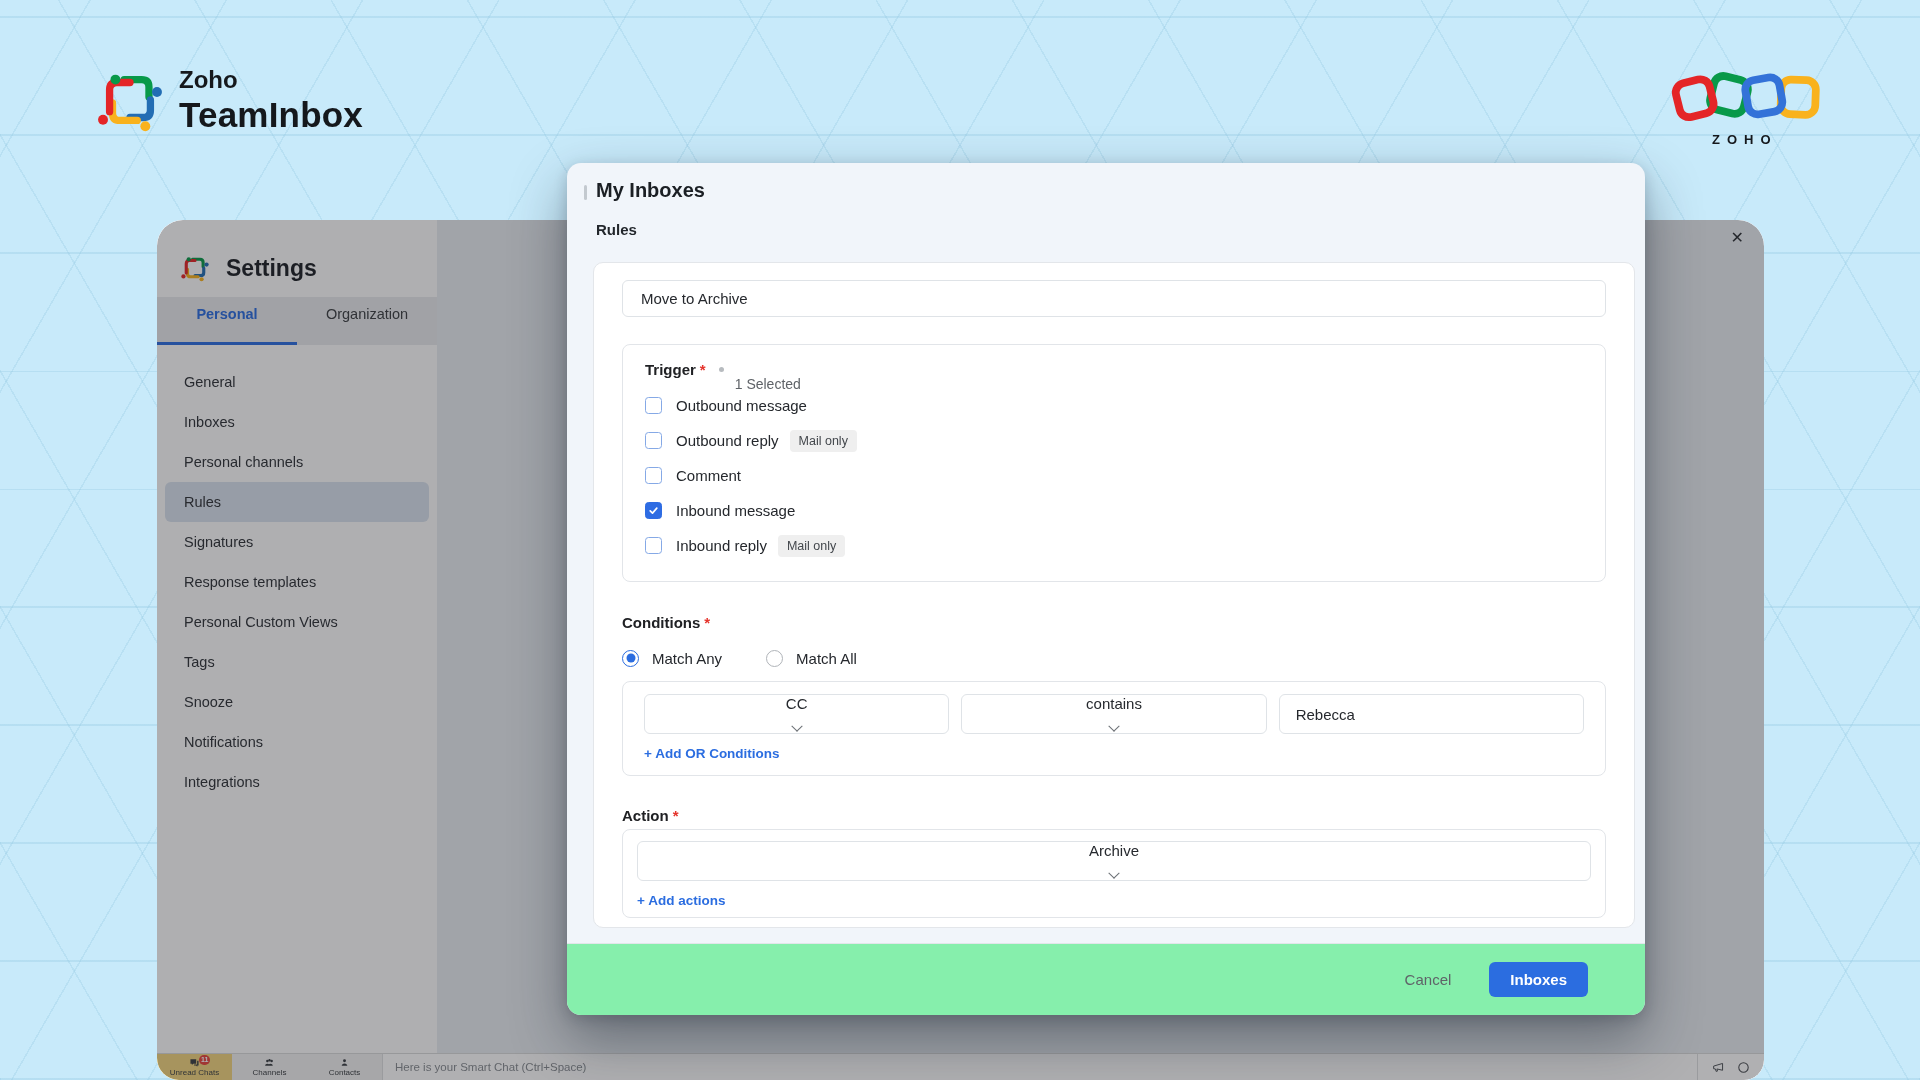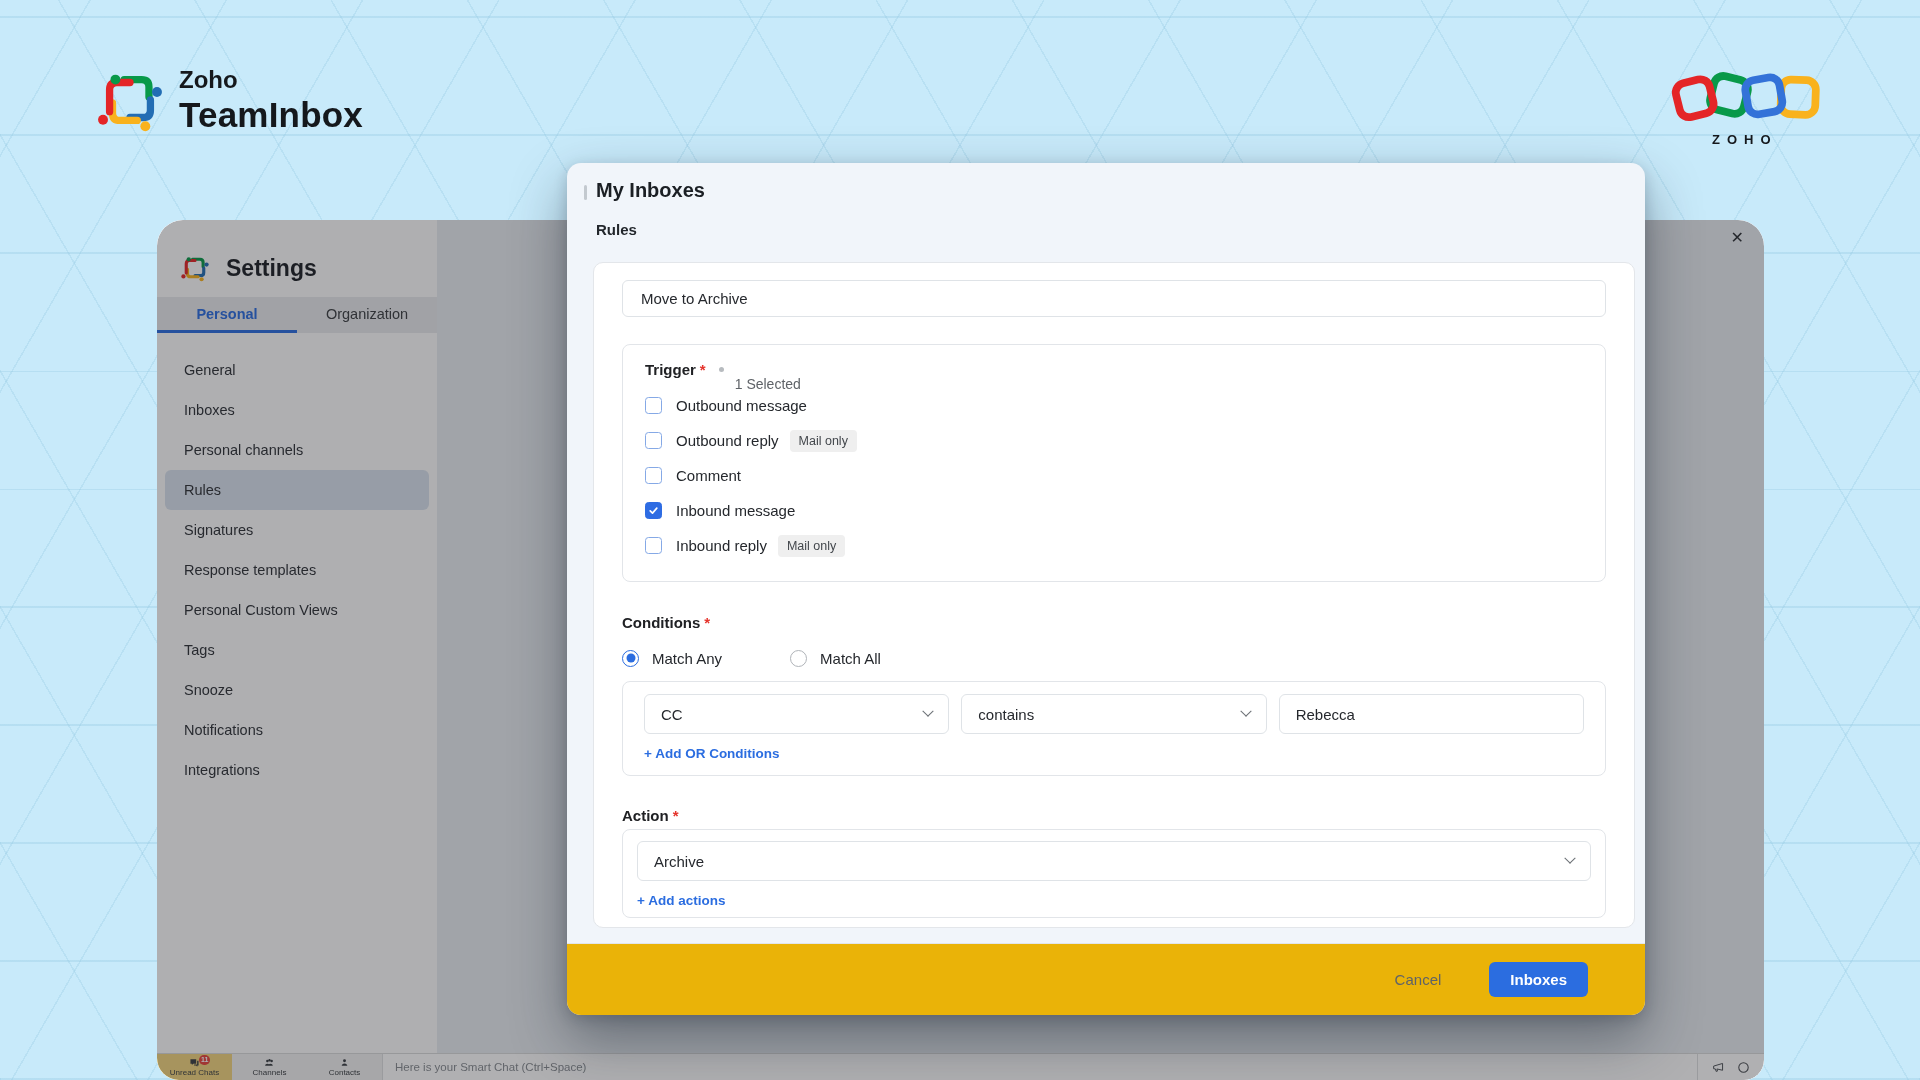--- a/index.html
+++ b/index.html
@@ -28,21 +28,21 @@
 
   
   .window{
     position:absolute; left:157px; top:220px; width:1607px; height:860px;
     background:#fdfdfe; border-radius:26px 26px 20px 22px; overflow:hidden;
   }
   .sidebar{ position:absolute; left:0; top:0; width:280px; bottom:27px; background:#fdfdfe; }
   .sb-header{ display:flex; align-items:center; gap:16px; padding:19px 0 0 23px; height:77px; }
   .sb-header svg{ width:30px; height:34px; }
   .sb-title{ font-size:23px; font-weight:700; color:#1c2025; }
-  .sb-tabs{ display:flex; height:36px; background:#e8eaed; }
+  .sb-tabs{ display:flex; height:48px; background:#e8eaed; }
   .sb-tab{ width:50%; text-align:center; line-height:34px; font-size:14.5px; color:#3c4043; position:relative; cursor:pointer; }
   .sb-tab.active{ color:#2b6de0; font-weight:700; }
   .sb-tab.active::after{ content:""; position:absolute; left:0; right:0; bottom:0; height:3px; background:#2b6de0; }
   .sb-nav{ padding-top:17px; }
   .nav-item{ height:40px; line-height:40px; padding-left:19px; font-size:14.5px; color:#2e3237; margin:0 8px; border-radius:6px; }
   .nav-item.active{ background:#d9e2ee; }
 
   .content{ position:absolute; left:280px; top:0; right:0; bottom:27px; background:#e9edf2; }
   .close-x{ position:absolute; top:10px; right:20px; font-size:16px; color:#2a2e33; cursor:pointer; line-height:1; }
 
@@ -87,45 +87,45 @@
   .opts{ margin-top:8px; }
   .opt-row{ height:35px; display:flex; align-items:center; }
   .cb{ width:17px; height:17px; border:1.6px solid #85a9e6; border-radius:3.5px; background:#fff; margin-right:14px; display:inline-flex; align-items:center; justify-content:center; cursor:pointer; flex:none; }
   .cb.checked{ background:#2e6ce3; border-color:#2e6ce3; }
   .cb svg{ width:11px; height:11px; }
   .opt-label{ font-size:15px; color:#25282d; }
   .mail-badge{ margin-left:11px; background:#efefef; color:#43474c; font-size:12.5px; padding:4px 9px; border-radius:4px; }
 
   .sec-label-row{ display:flex; align-items:center; margin-top:30px; height:20px; }
   .sec-label-row.action-lbl{ margin-top:29px; }
-  .radio-row{ display:flex; align-items:center; gap:68px; margin-top:16px; height:20px;text-align:center; }
+  .radio-row{ display:flex; align-items:center; gap:44px; margin-top:16px; height:20px;text-align:center; }
   .radio-opt{ display:flex; align-items:center; gap:13px; cursor:pointer; }
   .radio{ width:17px; height:17px; border-radius:50%; border:1.5px solid #b0b4b9; background:#fff; position:relative; flex:none; }
   .radio.selected{ border-color:#2b6de0; }
   .radio.selected::after{ content:""; position:absolute; left:50%; top:50%; width:9px; height:9px; border-radius:50%; background:#2b6de0; transform:translate(-50%,-50%); }
   .radio-label{ font-size:15px; color:#25282d; }
 
   .cond-box{ margin-top:13px; height:95px; padding:12px 21px 0; }
   .cond-fields{ display:flex; gap:12px; }
   .select{
     height:40px; border:1px solid #dfe3e7; border-radius:6px; background:#fff;
-    display:flex; align-items:center; justify-content:space-between; padding:0 16px; font-size:15px; color:#26292e; cursor:pointer;
+    display:flex; align-items:center; justify-content:space-between; padding:0 16px; font-size:15px; color:#26292e; cursor:pointer;flex-direction:column;
   }
   .cond-fields .select{ width:310px; }
   .chev{ width:8px; height:8px; border-right:1.5px solid #6b7075; border-bottom:1.5px solid #6b7075; transform:rotate(45deg) translate(-2px,-2px); flex:none; }
   .cond-value{ width:310px; height:40px; border:1px solid #dfe3e7; border-radius:6px; padding:0 16px; font-size:15px; color:#26292e; font-family:"Liberation Sans", sans-serif; outline:none; }
   .add-link{ margin-top:12px; color:#2b6de0; font-size:13.5px; font-weight:700; cursor:pointer; display:inline-block; }
 
   .action-box{ margin-top:4px; height:89px; padding:11px 14px 0; }
   .select.full{ width:100%; }
 
   .m-footer{
-    position:absolute; left:0; right:0; bottom:0; height:72px; background:#eab308;
+    position:absolute; left:0; right:0; bottom:0; height:72px; background:#86efac;
     border-top:1px solid #e2e6ea; border-radius:0 0 14px 14px;
-    display:flex; align-items:center; justify-content:flex-end; gap:48px; padding-right:57px;
+    display:flex; align-items:center; justify-content:flex-end; gap:38px; padding-right:57px;
   }
   .btn-cancel{ font-size:15px; color:#5f6368; cursor:pointer; }
   .btn-create{ background:#2b6de0; color:#fff; font-size:15px; font-weight:700; border-radius:6px; padding:9px 21px; cursor:pointer; }
 </style>
 </head>
 <body>
 
 <div class="stage">
 
   <div class="brand">

